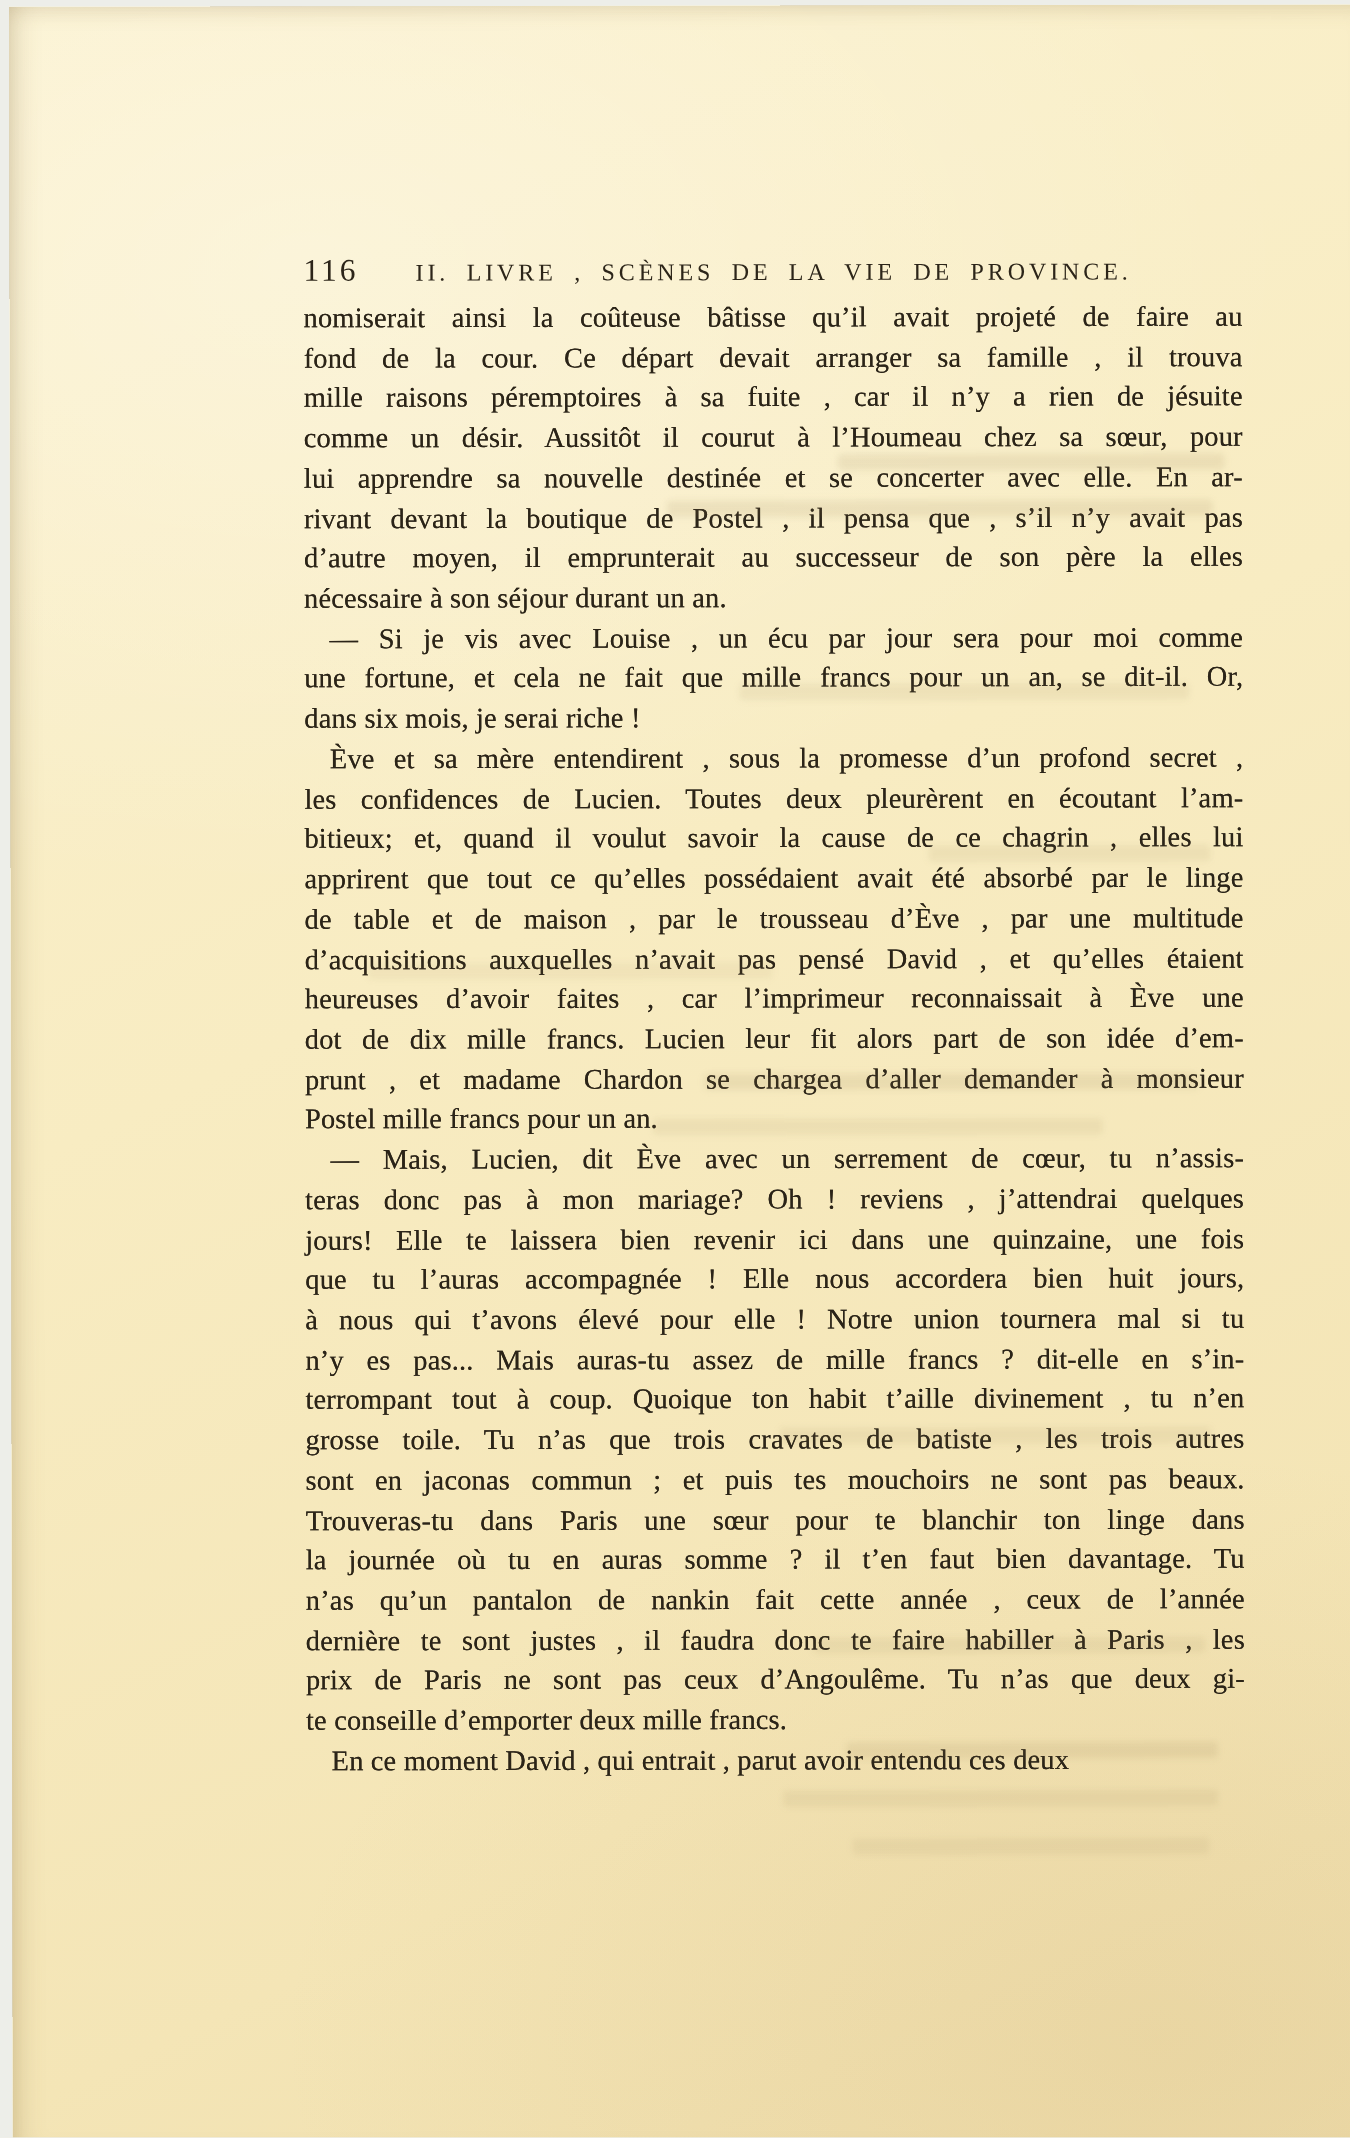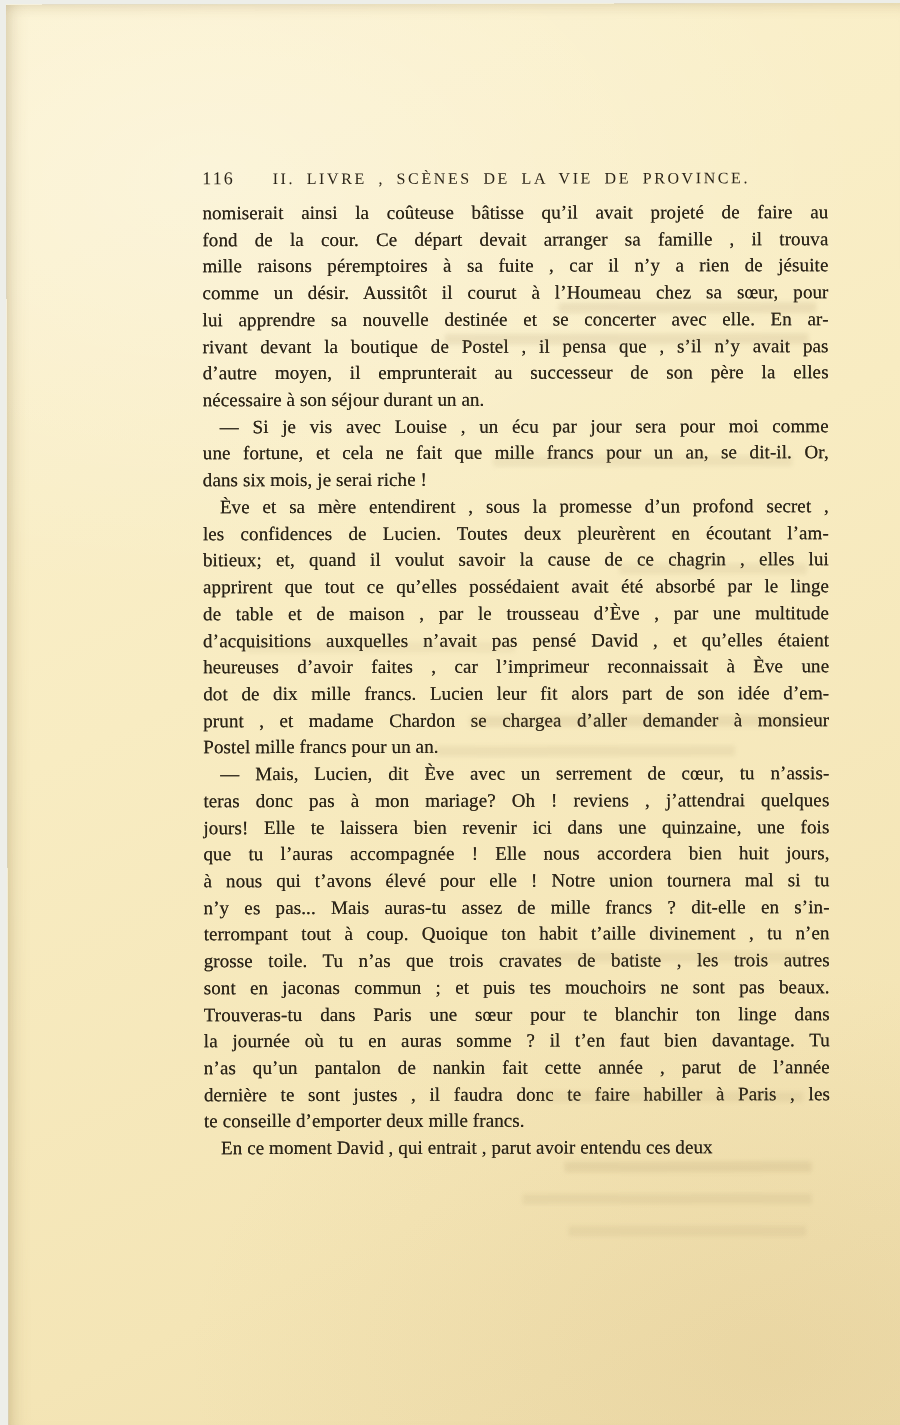--- a/index.html
+++ b/index.html
@@ -16,21 +16,21 @@
       radial-gradient(900px 600px at 85% 95%, rgba(205,170,105,0.18), rgba(205,170,105,0) 65%),
       linear-gradient(155deg, #fbf2d0 0%, #f8ecc2 42%, #f4e5b6 76%, #eeddac 100%);
     box-shadow:
       inset 12px 0 20px -12px rgba(130,105,60,0.38),
       inset 0 10px 16px -10px rgba(130,105,60,0.22);
   }
   .header {
     position: absolute; top: 164px; left: 196px; width: 626px;
     display: flex; align-items: baseline; color: #2c2519; white-space: nowrap;
   }
-  .pagenum { font-size: 18px; letter-spacing: 2px; }
+  .pagenum { font-size: 21px; letter-spacing: 2px; }
   .running-title {
     font-size: 16px; font-weight: normal;
     letter-spacing: 2.6px; word-spacing: 5px; margin-left: 38px;
   }
   .textblock {
     position: absolute; top: 196px; left: 196px; width: 626px;
     color: #2b2418; font-size: 19px; line-height: 26.72px;
     letter-spacing: 0.1px;
     text-shadow: 0 0 0.35px rgba(43,36,24,0.85);
   }
@@ -93,22 +93,23 @@
         <div class="line">teras donc pas à mon mariage? Oh ! reviens , j’attendrai quelques</div>
         <div class="line">jours! Elle te laissera bien revenir ici dans une quinzaine, une fois</div>
         <div class="line">que tu l’auras accompagnée ! Elle nous accordera bien huit jours,</div>
         <div class="line">à nous qui t’avons élevé pour elle ! Notre union tournera mal si tu</div>
         <div class="line">n’y es pas... Mais auras-tu assez de mille francs ? dit-elle en s’in-</div>
         <div class="line">terrompant tout à coup. Quoique ton habit t’aille divinement , tu n’en</div>
         <div class="line">grosse toile. Tu n’as que trois cravates de batiste , les trois autres</div>
         <div class="line">sont en jaconas commun ; et puis tes mouchoirs ne sont pas beaux.</div>
         <div class="line">Trouveras-tu dans Paris une sœur pour te blanchir ton linge dans</div>
         <div class="line">la journée où tu en auras somme ? il t’en faut bien davantage.  Tu</div>
-        <div class="line">n’as qu’un pantalon de nankin fait cette année , parut de l’année</div>
+        <div class="line">n’as qu’un pantalon de nankin fait cette année , ceux de l’année</div>
         <div class="line">dernière te sont justes , il faudra donc te faire habiller à Paris , les</div>
+        <div class="line">prix de Paris ne sont pas ceux d’Angoulême.  Tu n’as que deux gi-</div>
         <div class="line last">te conseille d’emporter deux mille francs.</div>
         <div class="line last indent">En ce moment David , qui entrait , parut avoir entendu ces deux</div>
       </div>
 
     <div class="ghost g1"></div>
     <div class="ghost g2"></div>
     <div class="ghost g3"></div>
     <div class="ghost g4"></div>
     <div class="ghost g5"></div>
     <div class="ghost g6"></div>

